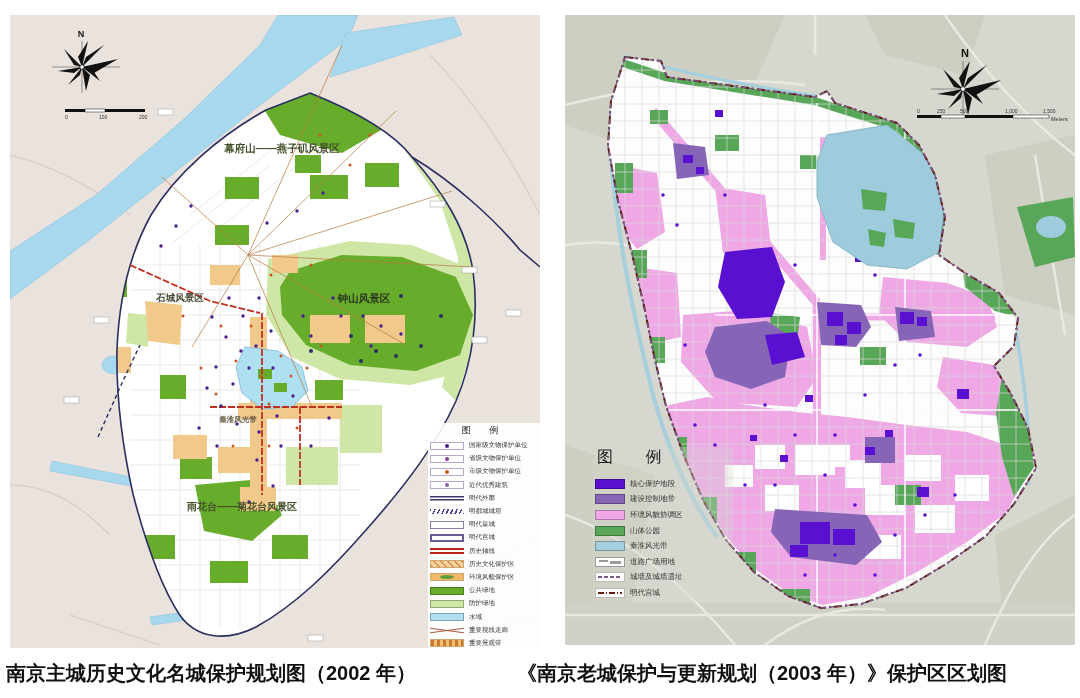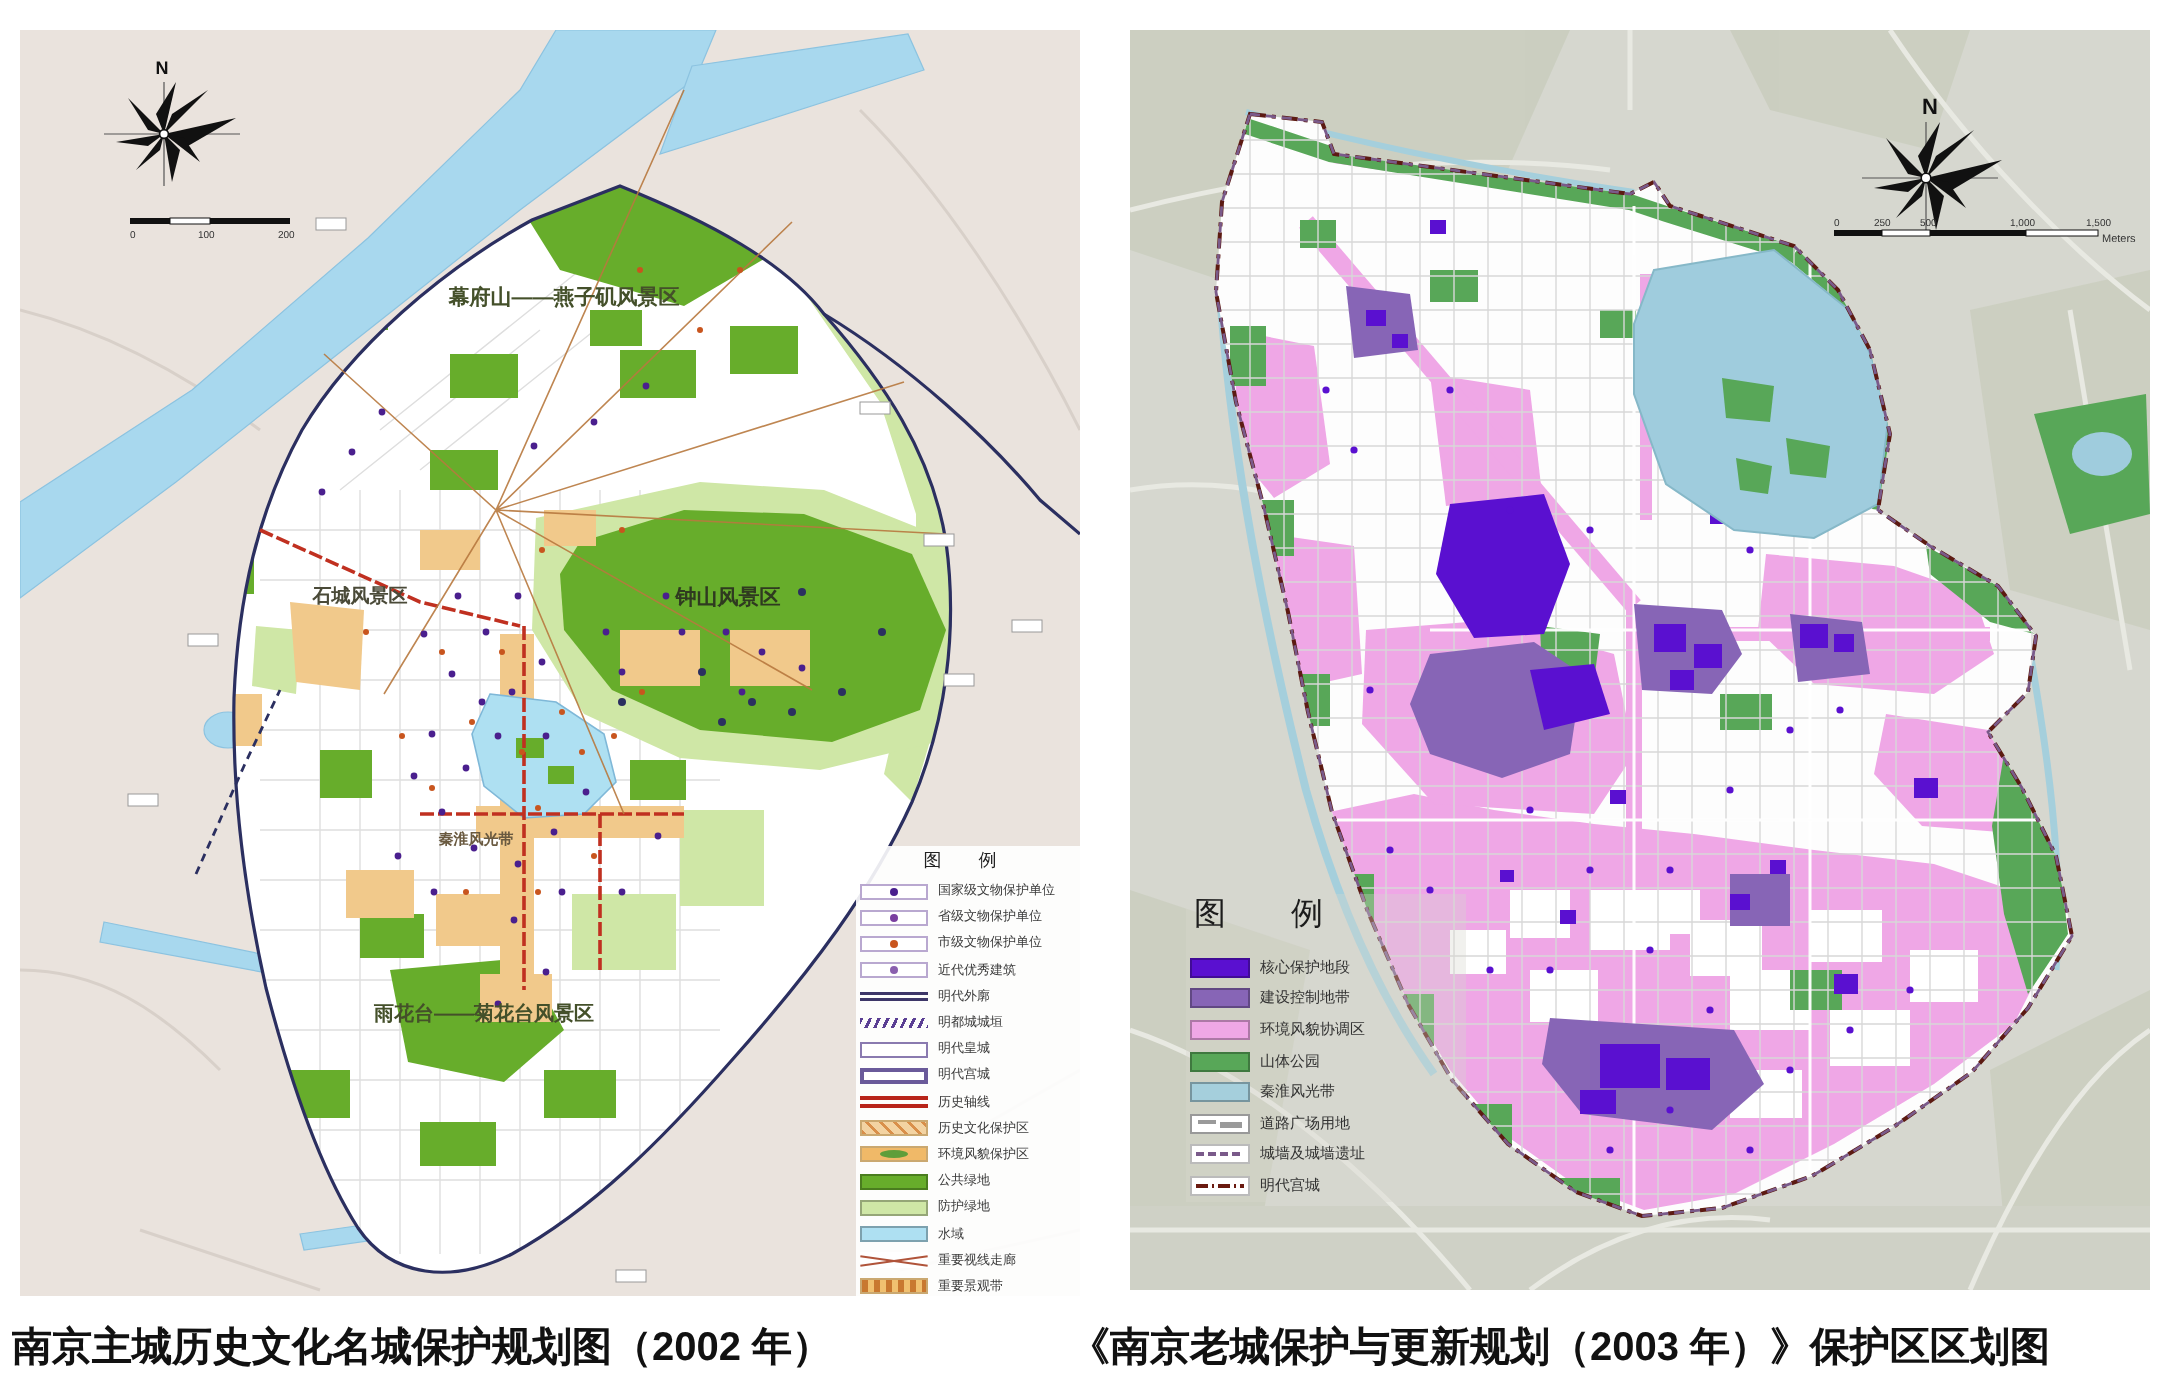--- a/index.html
+++ b/index.html
@@ -43,21 +43,21 @@
   .sw-road::before{content:"";position:absolute;left:3px;top:2px;width:9px;height:2.5px;background:var(--c2);}
   .sw-road::after{content:"";position:absolute;right:3px;bottom:2px;width:11px;height:2.5px;background:var(--c2);}
   .sw-wall{background:#fff;border:1px solid #bbb;}
   .sw-wall::after{content:"";position:absolute;left:2px;right:2px;top:50%;height:2px;margin-top:-1px;background:repeating-linear-gradient(90deg,var(--c1) 0 4px,transparent 4px 6px);}
   .sw-boundary{background:#fff;border:1px solid #bbb;}
   .sw-boundary::after{content:"";position:absolute;left:2px;right:2px;top:50%;height:2px;margin-top:-1px;background:repeating-linear-gradient(90deg,var(--c1) 0 6px,transparent 6px 8px,var(--c1) 8px 9px,transparent 9px 11px);}
 
   
   .caption{position:absolute;top:660px;font-weight:bold;font-size:20px;color:#111;white-space:nowrap;font-family:"Liberation Sans",sans-serif;}
   #caption-left{left:6px;}
-  #caption-right{left:517px;margin-left:18px;}
+  #caption-right{left:517px;}
 
   text{font-family:"Liberation Sans",sans-serif;}
 </style>
 </head>
 <body>
 
 <div class="canvas">
 
   <div class="map-panel" id="left-panel">
     <svg width="530" height="633" viewBox="0 0 530 633">

